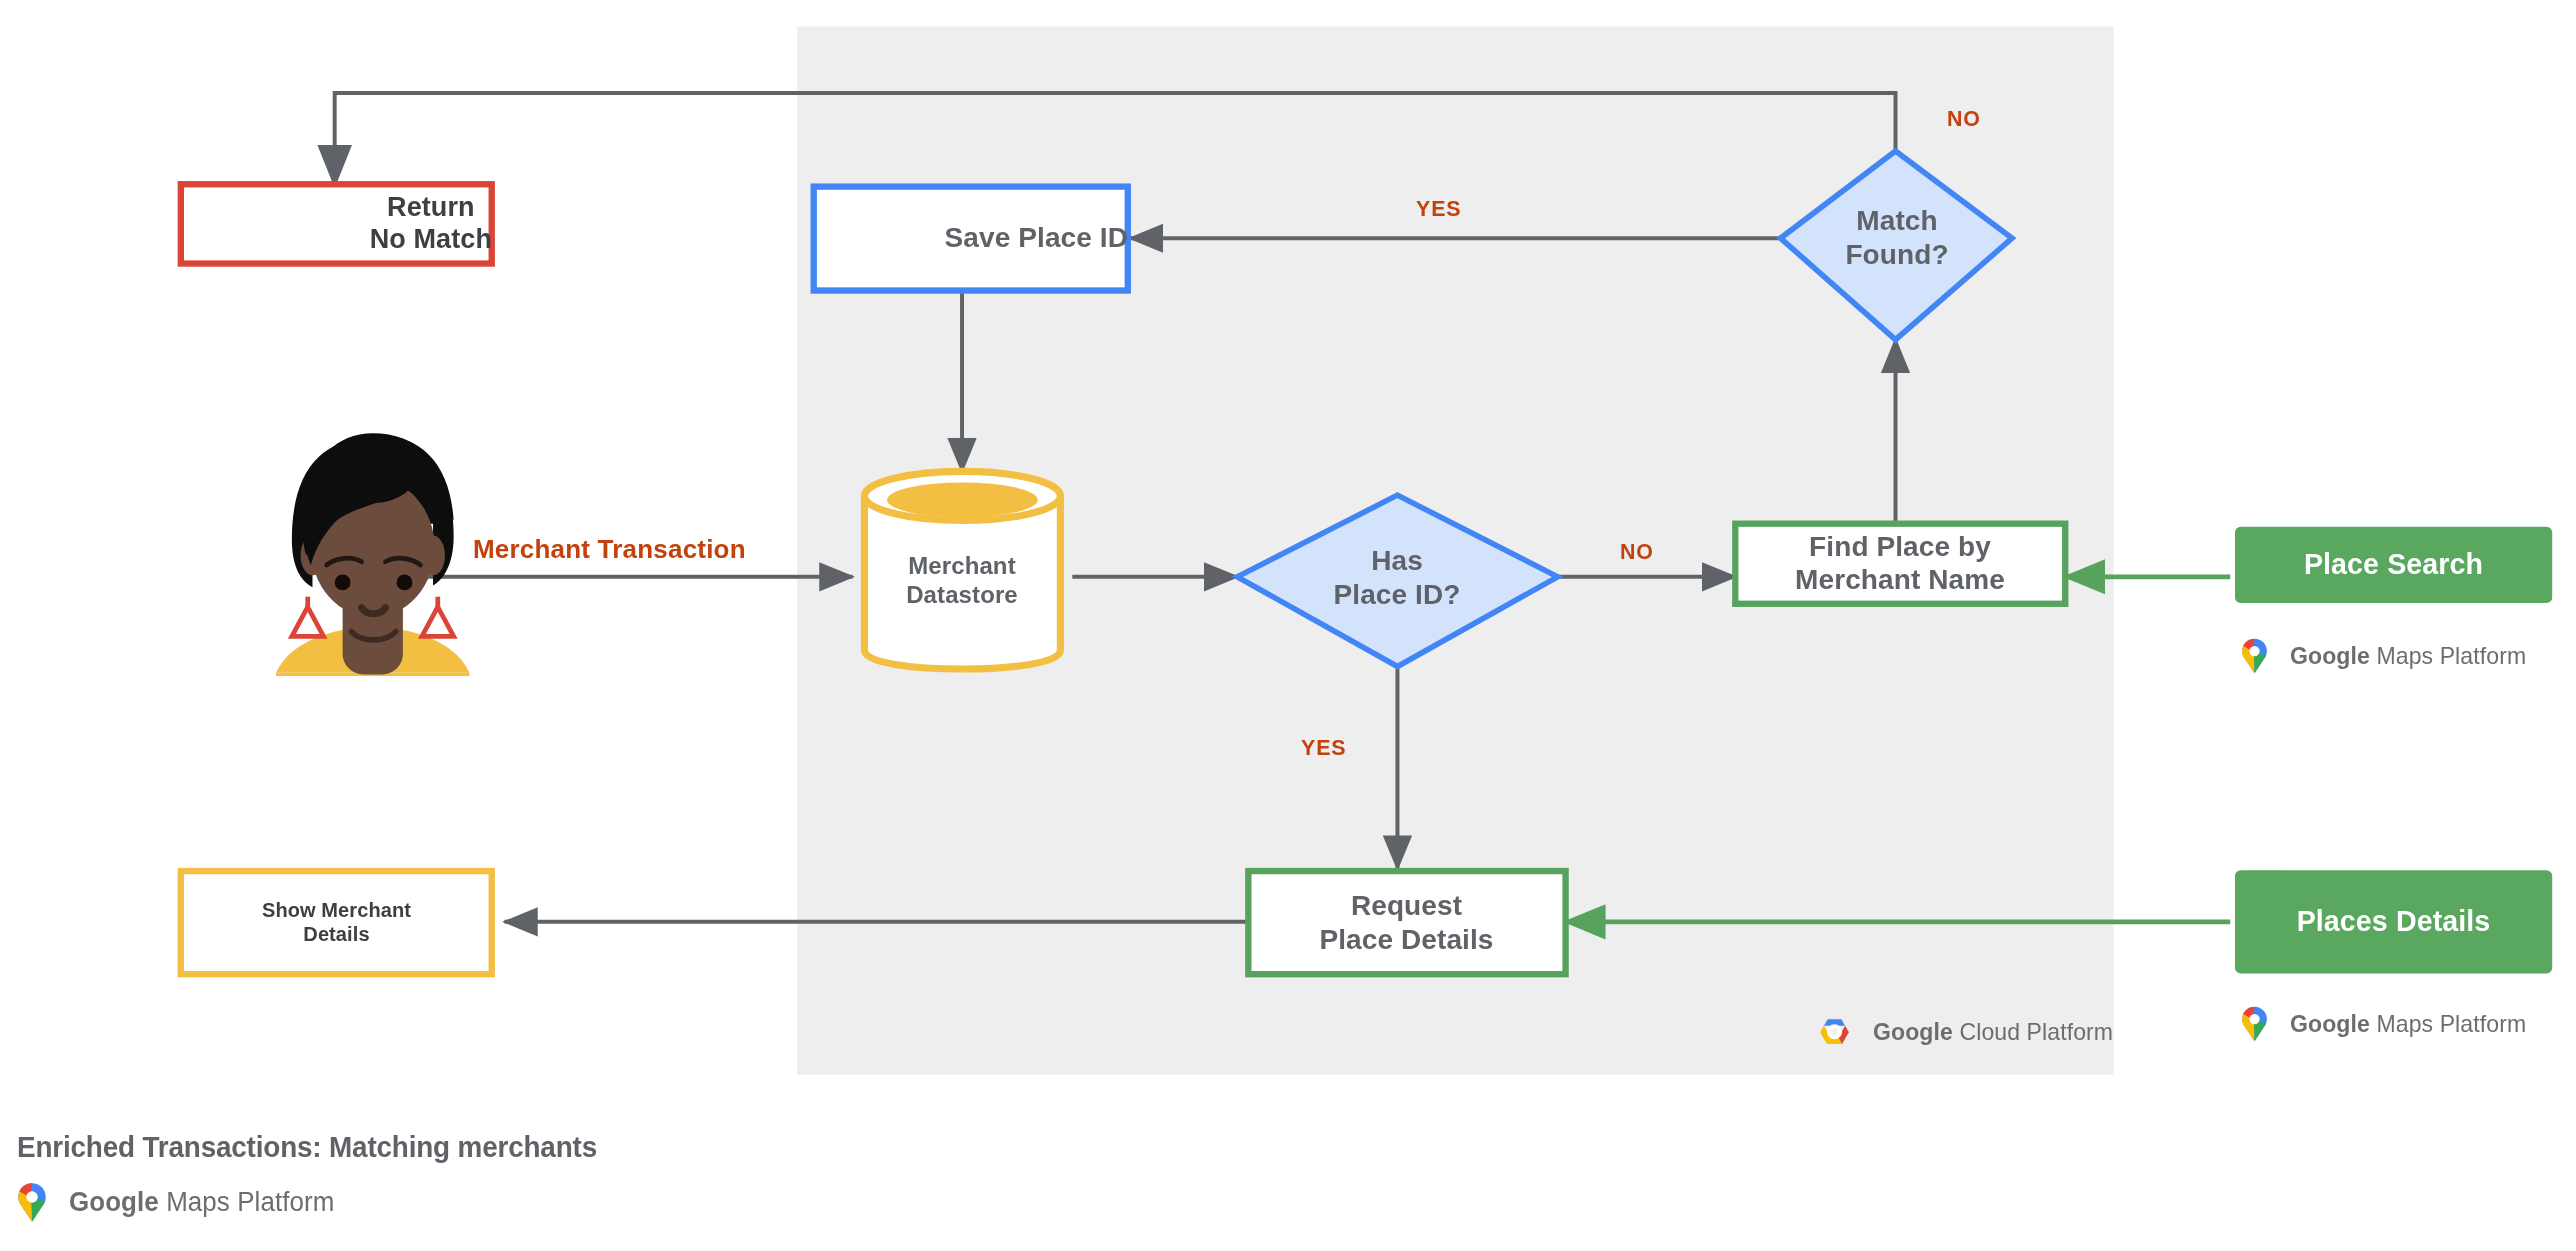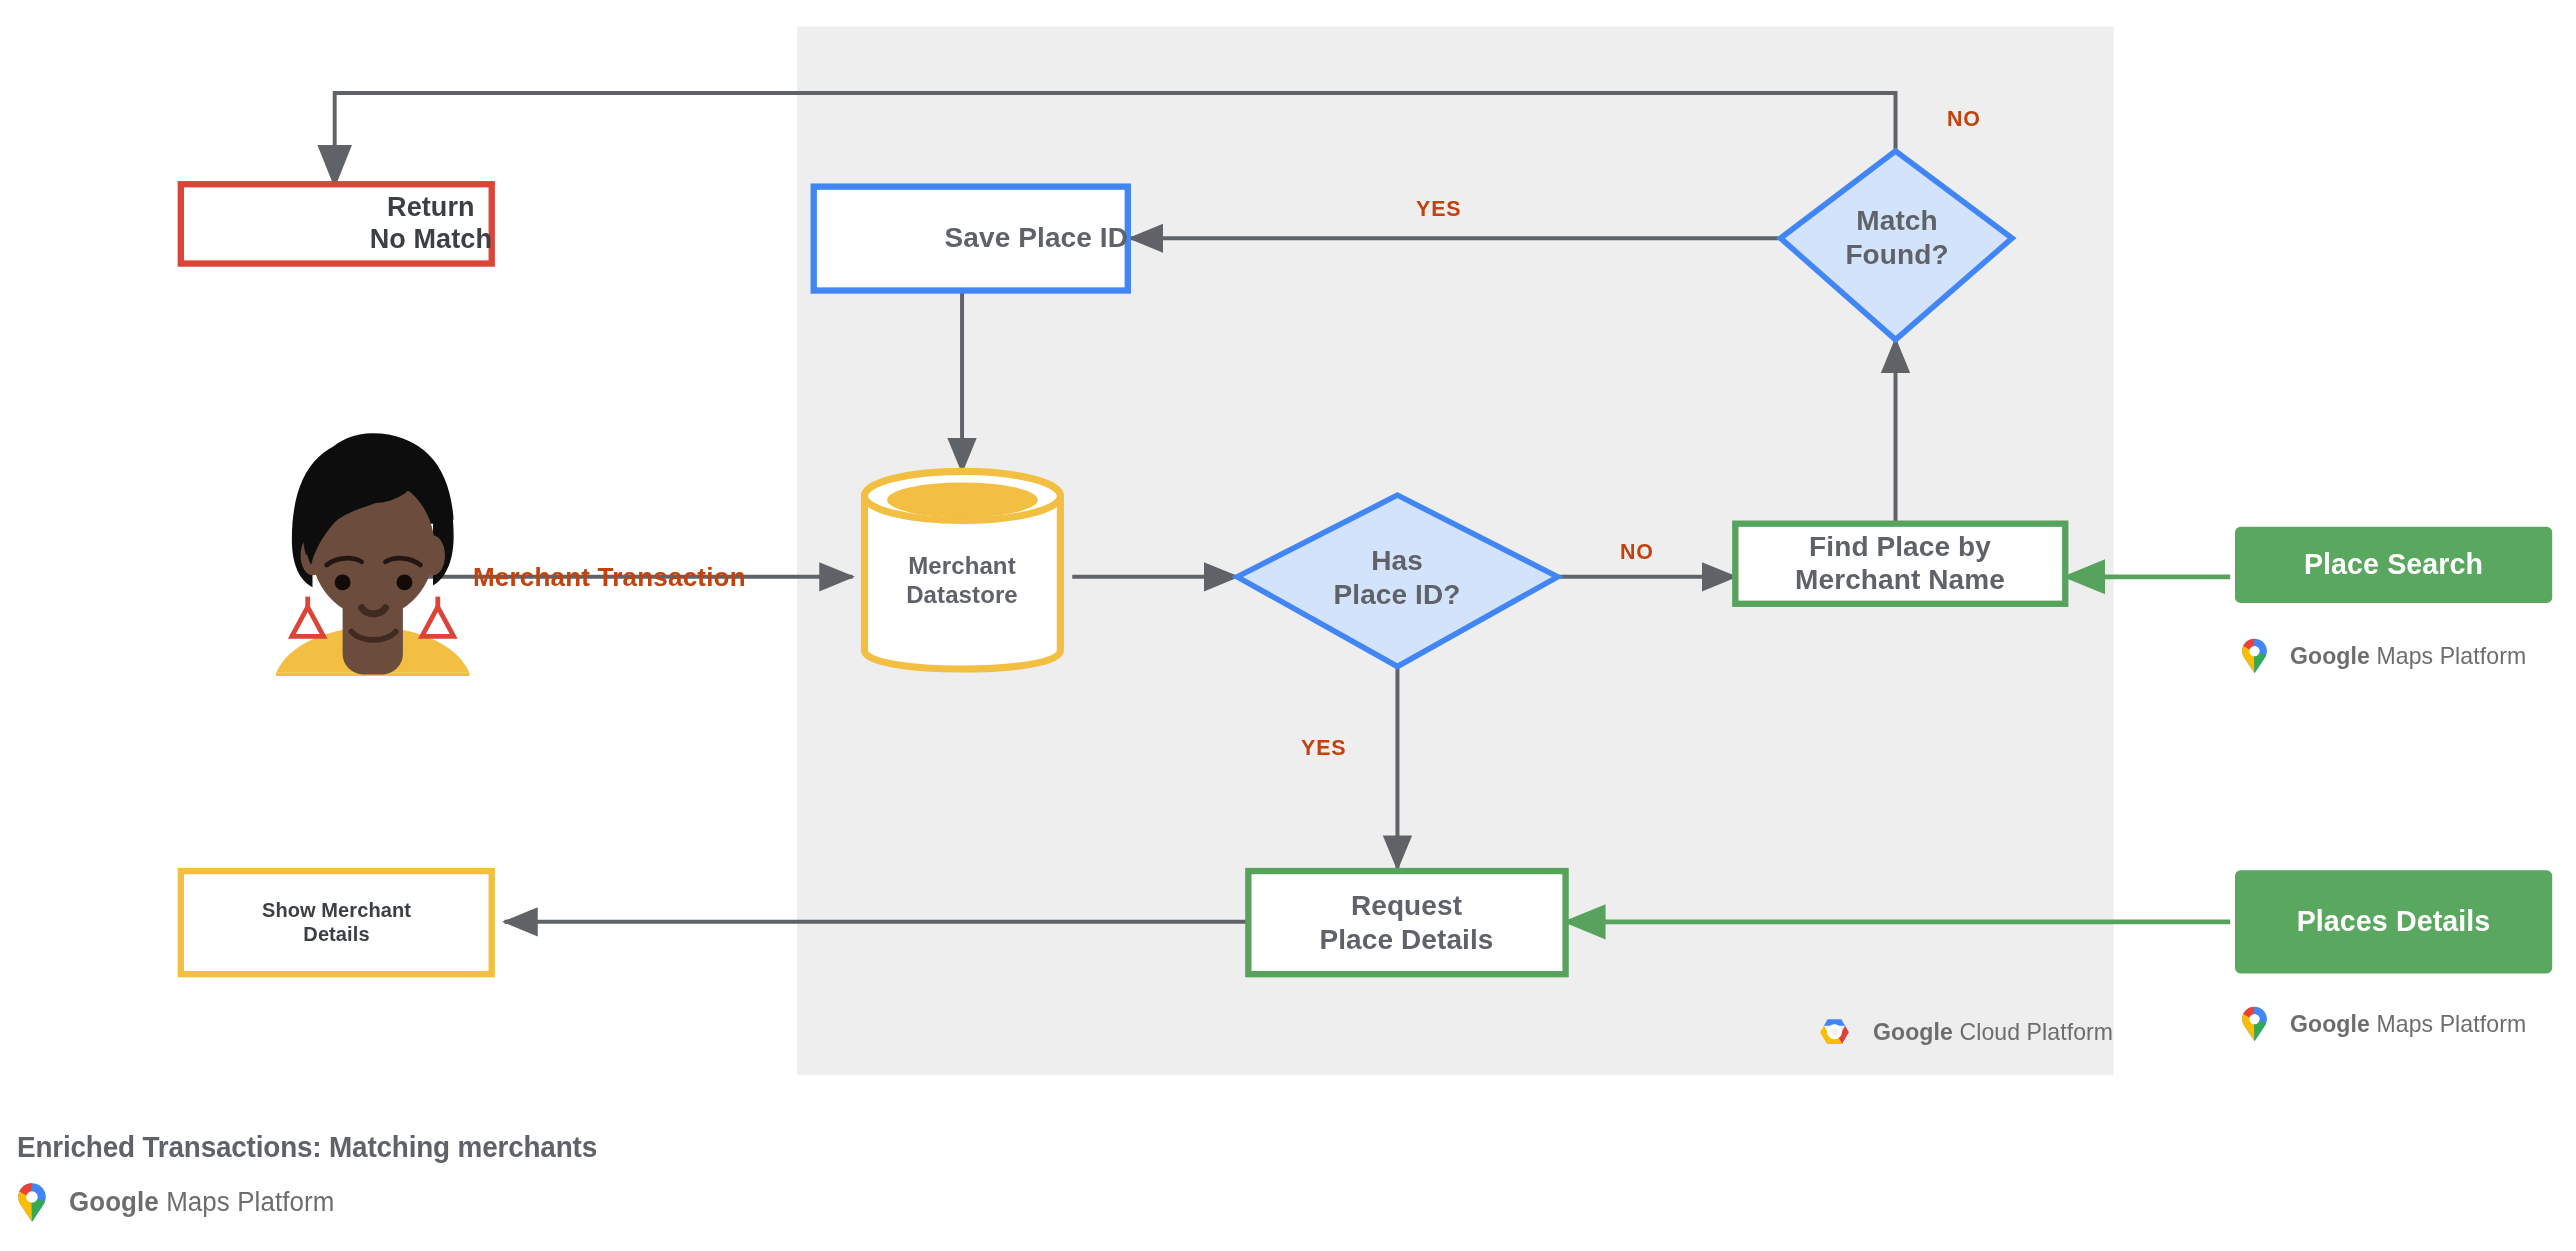--- a/index.html
+++ b/index.html
@@ -17,21 +17,21 @@
     font-weight:bold;letter-spacing:0.1px;
   }
   .lbl-dark{color:#5f6368;}
   .lbl-darker{color:#3c4043;}
   .lbl-white{color:#ffffff;}
 
   .edgelabel{
     position:absolute;color:#c2410c;font-weight:bold;white-space:nowrap;
   }
   .edgelabel.small{font-size:21.4px;letter-spacing:0.9px;}
-  .edgelabel.big{font-size:26px;letter-spacing:0.2px;margin-top:28px;}
+  .edgelabel.big{font-size:26px;letter-spacing:0.2px;}
 
   
   .lockup{position:absolute;display:flex;align-items:center;gap:22px;}
   .lockup .wordmark{
     font-size:24px;color:#6d6d6d;white-space:nowrap;letter-spacing:0.1px;
     transform:scaleX(.96);transform-origin:left center;
   }
   .lockup .wordmark b{font-weight:bold;}
   .gcp-lockup .wordmark{font-size:24px;}
 

